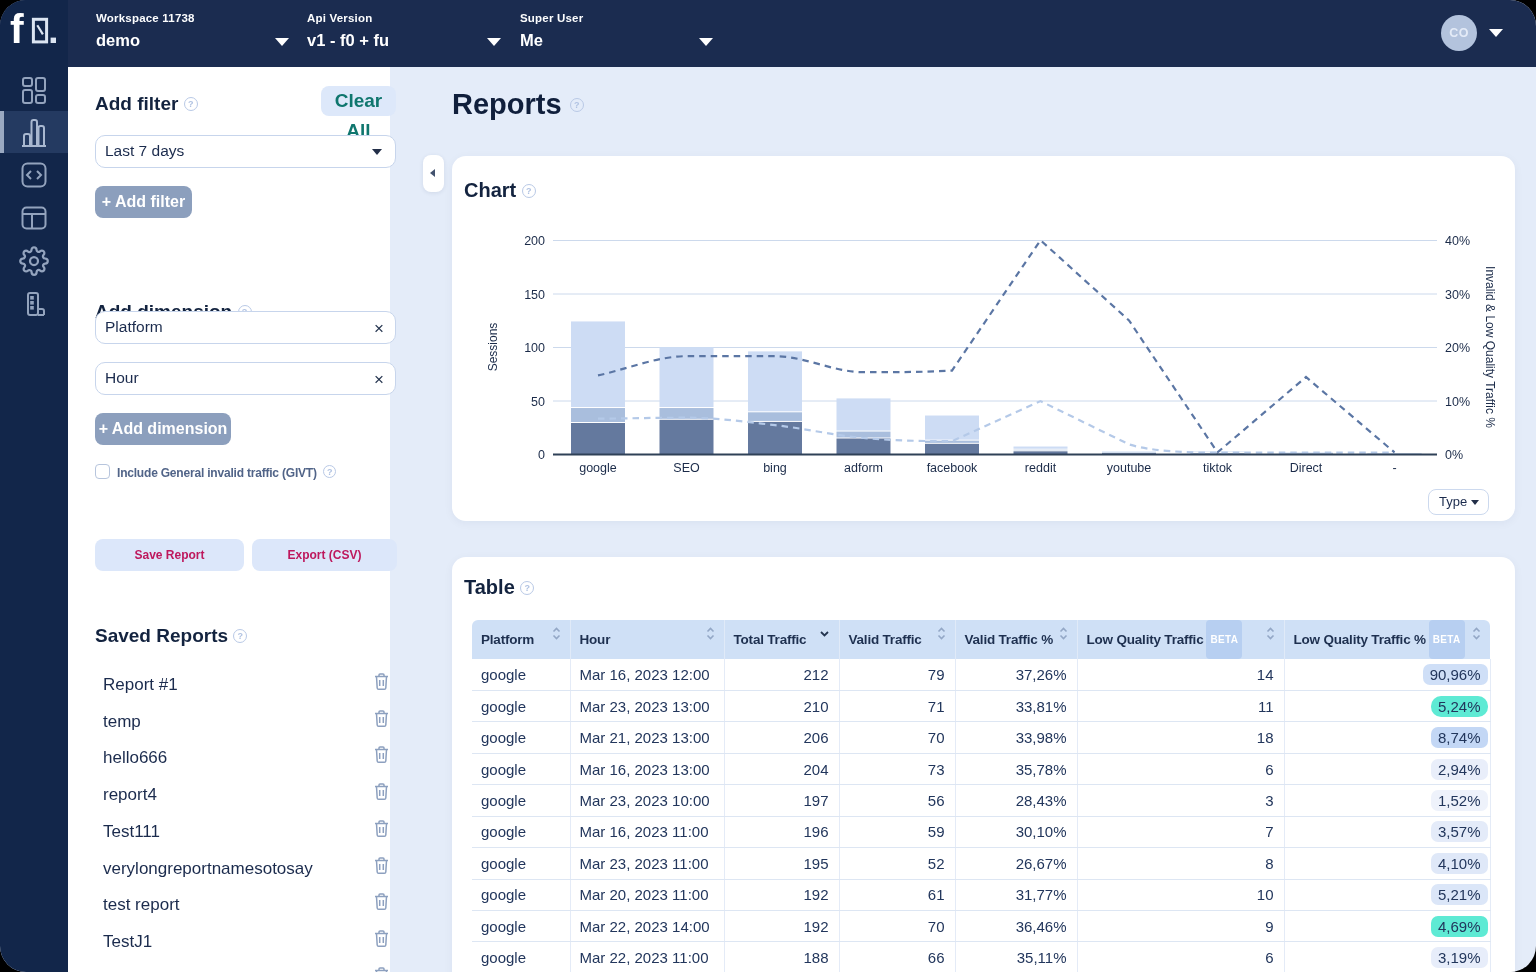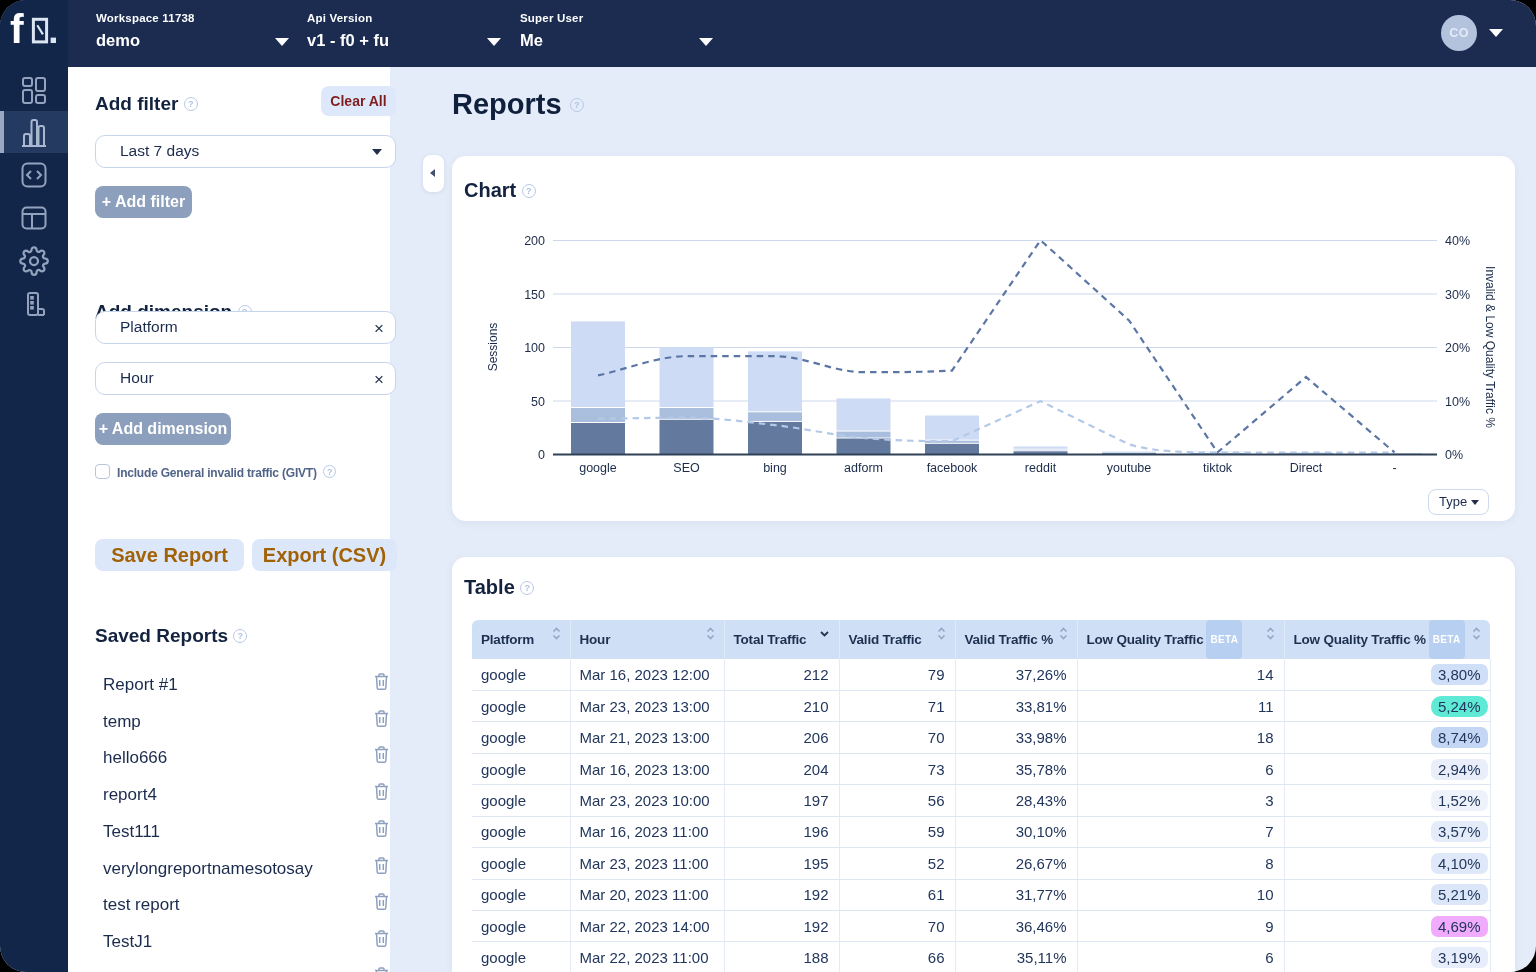--- a/index.html
+++ b/index.html
@@ -19,26 +19,26 @@
 .side-item { position:absolute; left:0; width:68px; height:42px; }
 .side-item.active { background:#243a61; }
 .side-item.active::before { content:""; position:absolute; left:0; top:0; width:4px; height:42px; background:#9aa9c1; }
 .side-item svg { position:absolute; left:19px; top:6px; }
 
 .panel { position:absolute; left:68px; top:67px; width:322px; height:905px; background:#fff; }
 .collapse-tab { position:absolute; left:423px; top:155px; width:21px; height:37px; background:#fff; border-radius:8px; box-shadow:0 1px 4px rgba(30,48,88,.10); }
 .collapse-tab::before { content:""; position:absolute; left:7px; top:14px; width:0; height:0; border-top:4px solid transparent; border-bottom:4px solid transparent; border-right:5.5px solid #42526e; }
 .qicon { display:inline-block; width:14px; height:14px; border-radius:50%; border:1.5px solid #b9c9e6; color:#b0c2e2; font-size:9px; font-weight:700; text-align:center; line-height:13px; vertical-align:2px; }
 .sec-title { position:absolute; left:27px; font-size:19px; font-weight:700; color:#13233f; }
-.clear-all { position:absolute; left:253px; top:19px; width:75px; height:30px; background:#dde8fa; border-radius:8px; color:#7f1d1d; font-size:14px; font-weight:700; text-align:center; line-height:30px; }
-.input { position:absolute; left:27px; width:301px; height:33px; background:#fff; border:1.5px solid #c7d5ec; border-radius:10px; font-size:15.5px; color:#1b2b4d; line-height:30px; padding-left:24px; }
+.clear-all { position:absolute; left:253px; top:19px; width:75px; height:30px; background:#dde8fa; border-radius:8px; color:#0f766e; font-size:19px; font-weight:700; text-align:center; line-height:30px; }
+.input { position:absolute; left:27px; width:301px; height:33px; background:#fff; border:1.5px solid #c7d5ec; border-radius:10px; font-size:15.5px; color:#1b2b4d; line-height:30px; padding-left:9px; }
 .input .caret { position:absolute; right:13px; top:13px; width:0; height:0; border-left:5px solid transparent; border-right:5px solid transparent; border-top:6px solid #232f49; }
 .input .x { position:absolute; right:11px; top:2px; font-size:17px; color:#25354f; font-weight:400; }
 .btn-gray { position:absolute; left:27px; background:#8c9fbd; border-radius:8px; color:#fff; font-weight:700; font-size:16px; text-align:center; }
-.btn-light { position:absolute; background:#dce7fa; border-radius:8px; color:#a16207; font-weight:700; font-size:20px; text-align:center; }
+.btn-light { position:absolute; background:#dce7fa; border-radius:8px; color:#be185d; font-weight:700; font-size:12px; text-align:center; }
 .chk-row { position:absolute; left:27px; top:397px; }
 .chk { position:absolute; left:0; top:0; width:15px; height:15px; border:1.5px solid #b7c5dd; border-radius:4px; background:#fff; }
 .chk-label { position:absolute; left:22px; top:1px; width:270px; font-size:12px; font-weight:600; letter-spacing:-0.2px; color:#516488; white-space:nowrap; }
 .saved-item { position:absolute; left:35px; font-size:17px; font-weight:500; color:#1b2b4d; }
 .trash { position:absolute; left:305px; }
 
 .main-title { position:absolute; left:452px; top:88px; font-size:29px; font-weight:700; color:#101f3c; }
 .card { position:absolute; left:452px; width:1063px; background:#fff; border-radius:14px; box-shadow:0 2px 10px rgba(27,43,84,.05); }
 .card-title { position:absolute; left:12px; top:17px; font-size:20px; font-weight:700; color:#13233f; }
 .type-btn { position:absolute; left:976px; top:333px; width:61px; height:26px; background:#fff; border:1.5px solid #ccd9ee; border-radius:8px; font-size:13px; color:#1b2b4d; text-align:left; line-height:23px; padding-left:10px; }
@@ -343,21 +343,21 @@
       </tr>
         </thead>
       <tbody id="tbody">
 <tr>
             <td>google</td>
             <td>Mar 16, 2023 12:00</td>
             <td class="num">212</td>
             <td class="num">79</td>
             <td class="num">37,26%</td>
             <td class="num">14</td>
-            <td class="num"><span class="pill" style="background:#cfdff7;">3,80%</span></td>
+            <td class="num"><span class="pill" style="background:#cfdff7;">90,96%</span></td>
           </tr>
 <tr>
             <td>google</td>
             <td>Mar 23, 2023 13:00</td>
             <td class="num">210</td>
             <td class="num">71</td>
             <td class="num">33,81%</td>
             <td class="num">11</td>
             <td class="num"><span class="pill" style="background:#5eead4;border-radius:10px;">5,24%</span></td>
           </tr>
@@ -415,21 +415,21 @@
             <td class="num">10</td>
             <td class="num"><span class="pill" style="background:#dbe6f8;">5,21%</span></td>
           </tr>
 <tr>
             <td>google</td>
             <td>Mar 22, 2023 14:00</td>
             <td class="num">192</td>
             <td class="num">70</td>
             <td class="num">36,46%</td>
             <td class="num">9</td>
-            <td class="num"><span class="pill" style="background:#f0abfc;margin-left:24px;">4,69%</span></td>
+            <td class="num"><span class="pill" style="background:#5eead4;margin-left:24px;">4,69%</span></td>
           </tr>
 <tr>
             <td>google</td>
             <td>Mar 22, 2023 11:00</td>
             <td class="num">188</td>
             <td class="num">66</td>
             <td class="num">35,11%</td>
             <td class="num">6</td>
             <td class="num"><span class="pill" style="background:#e7edfa;">3,19%</span></td>
           </tr>

